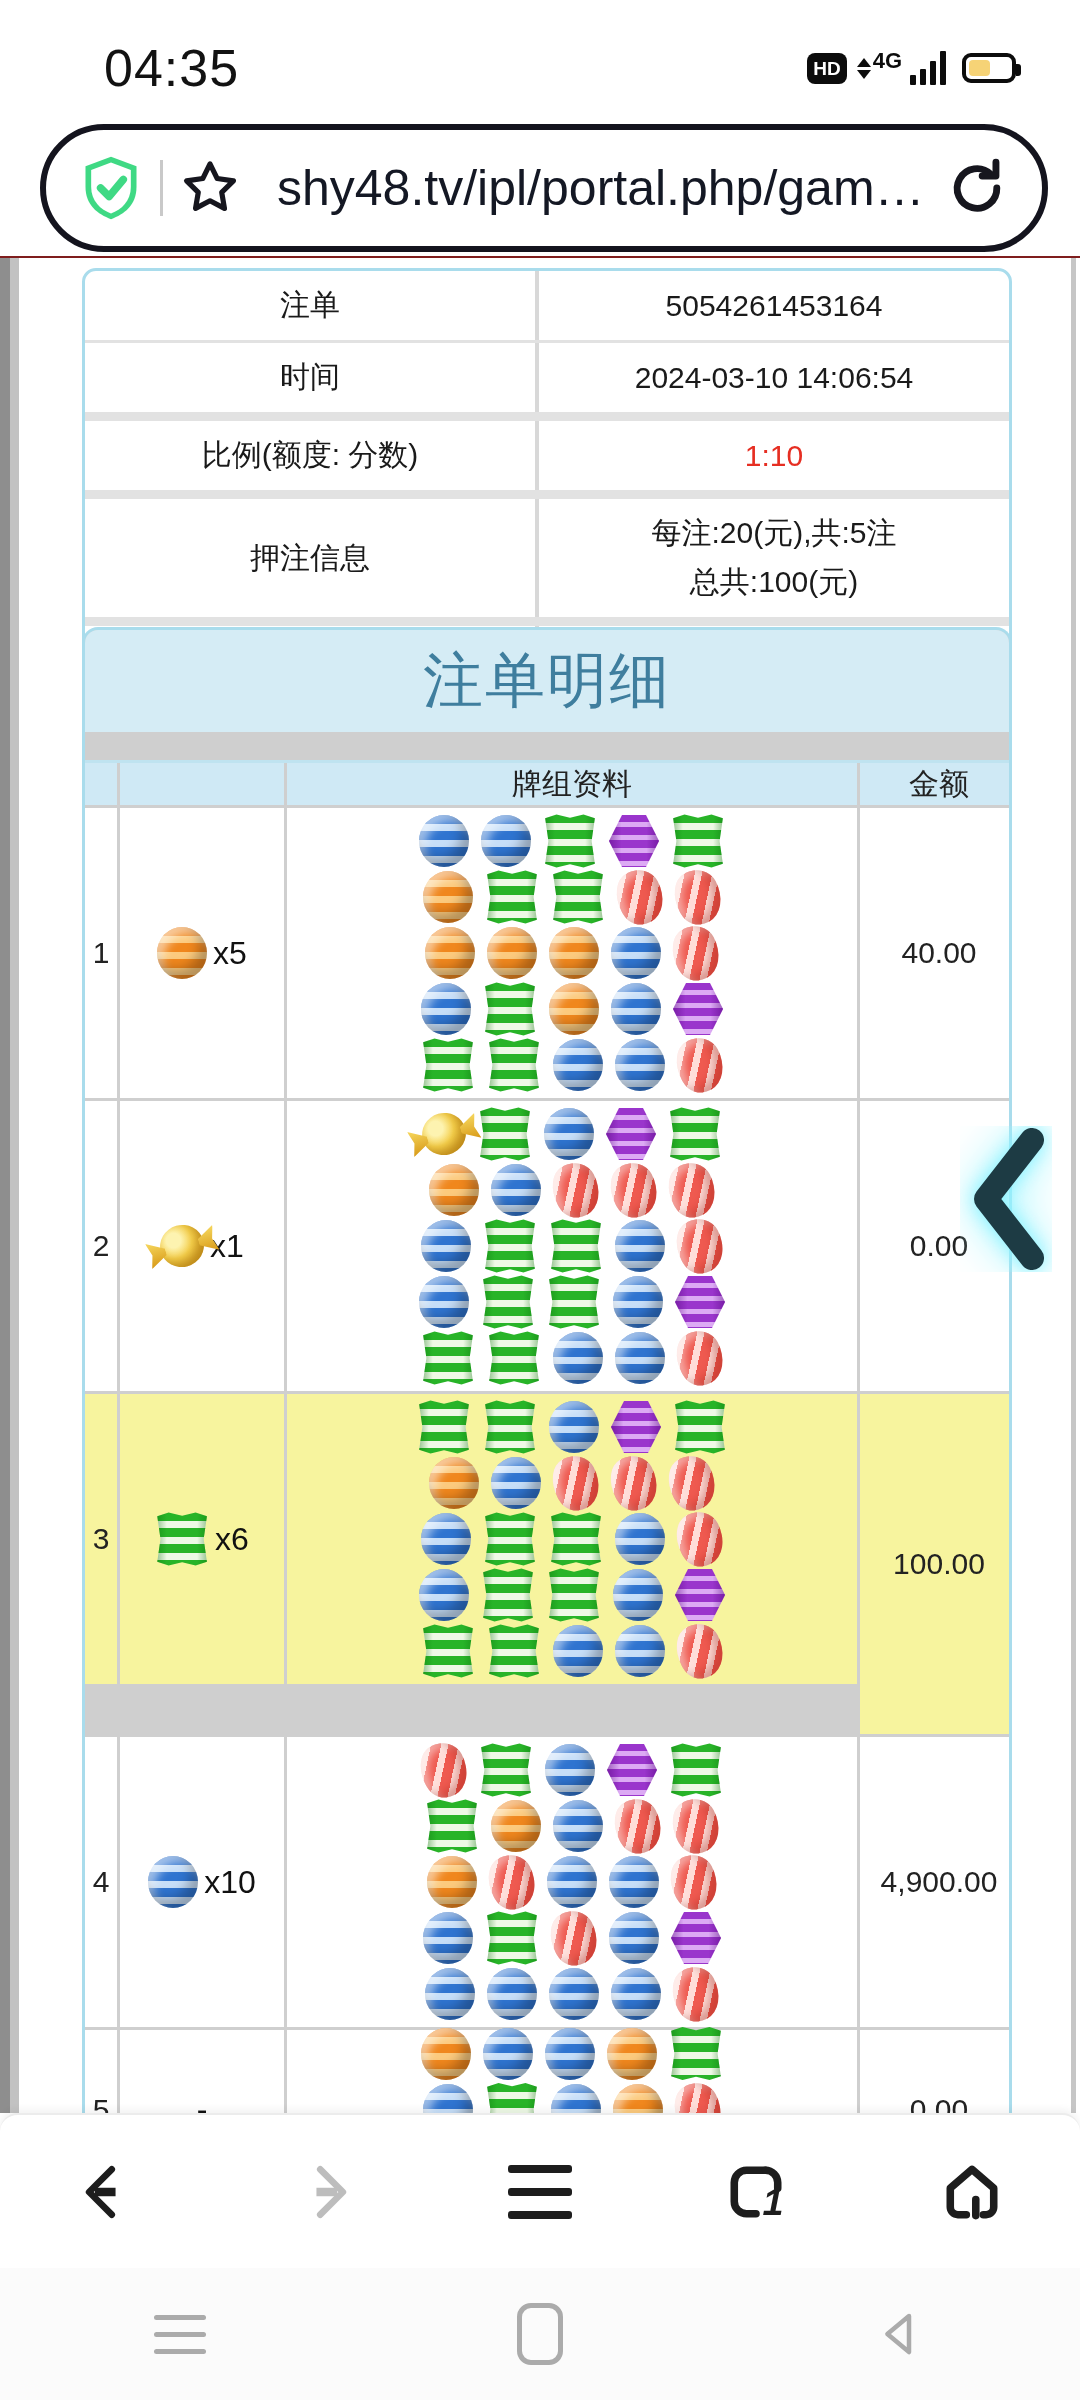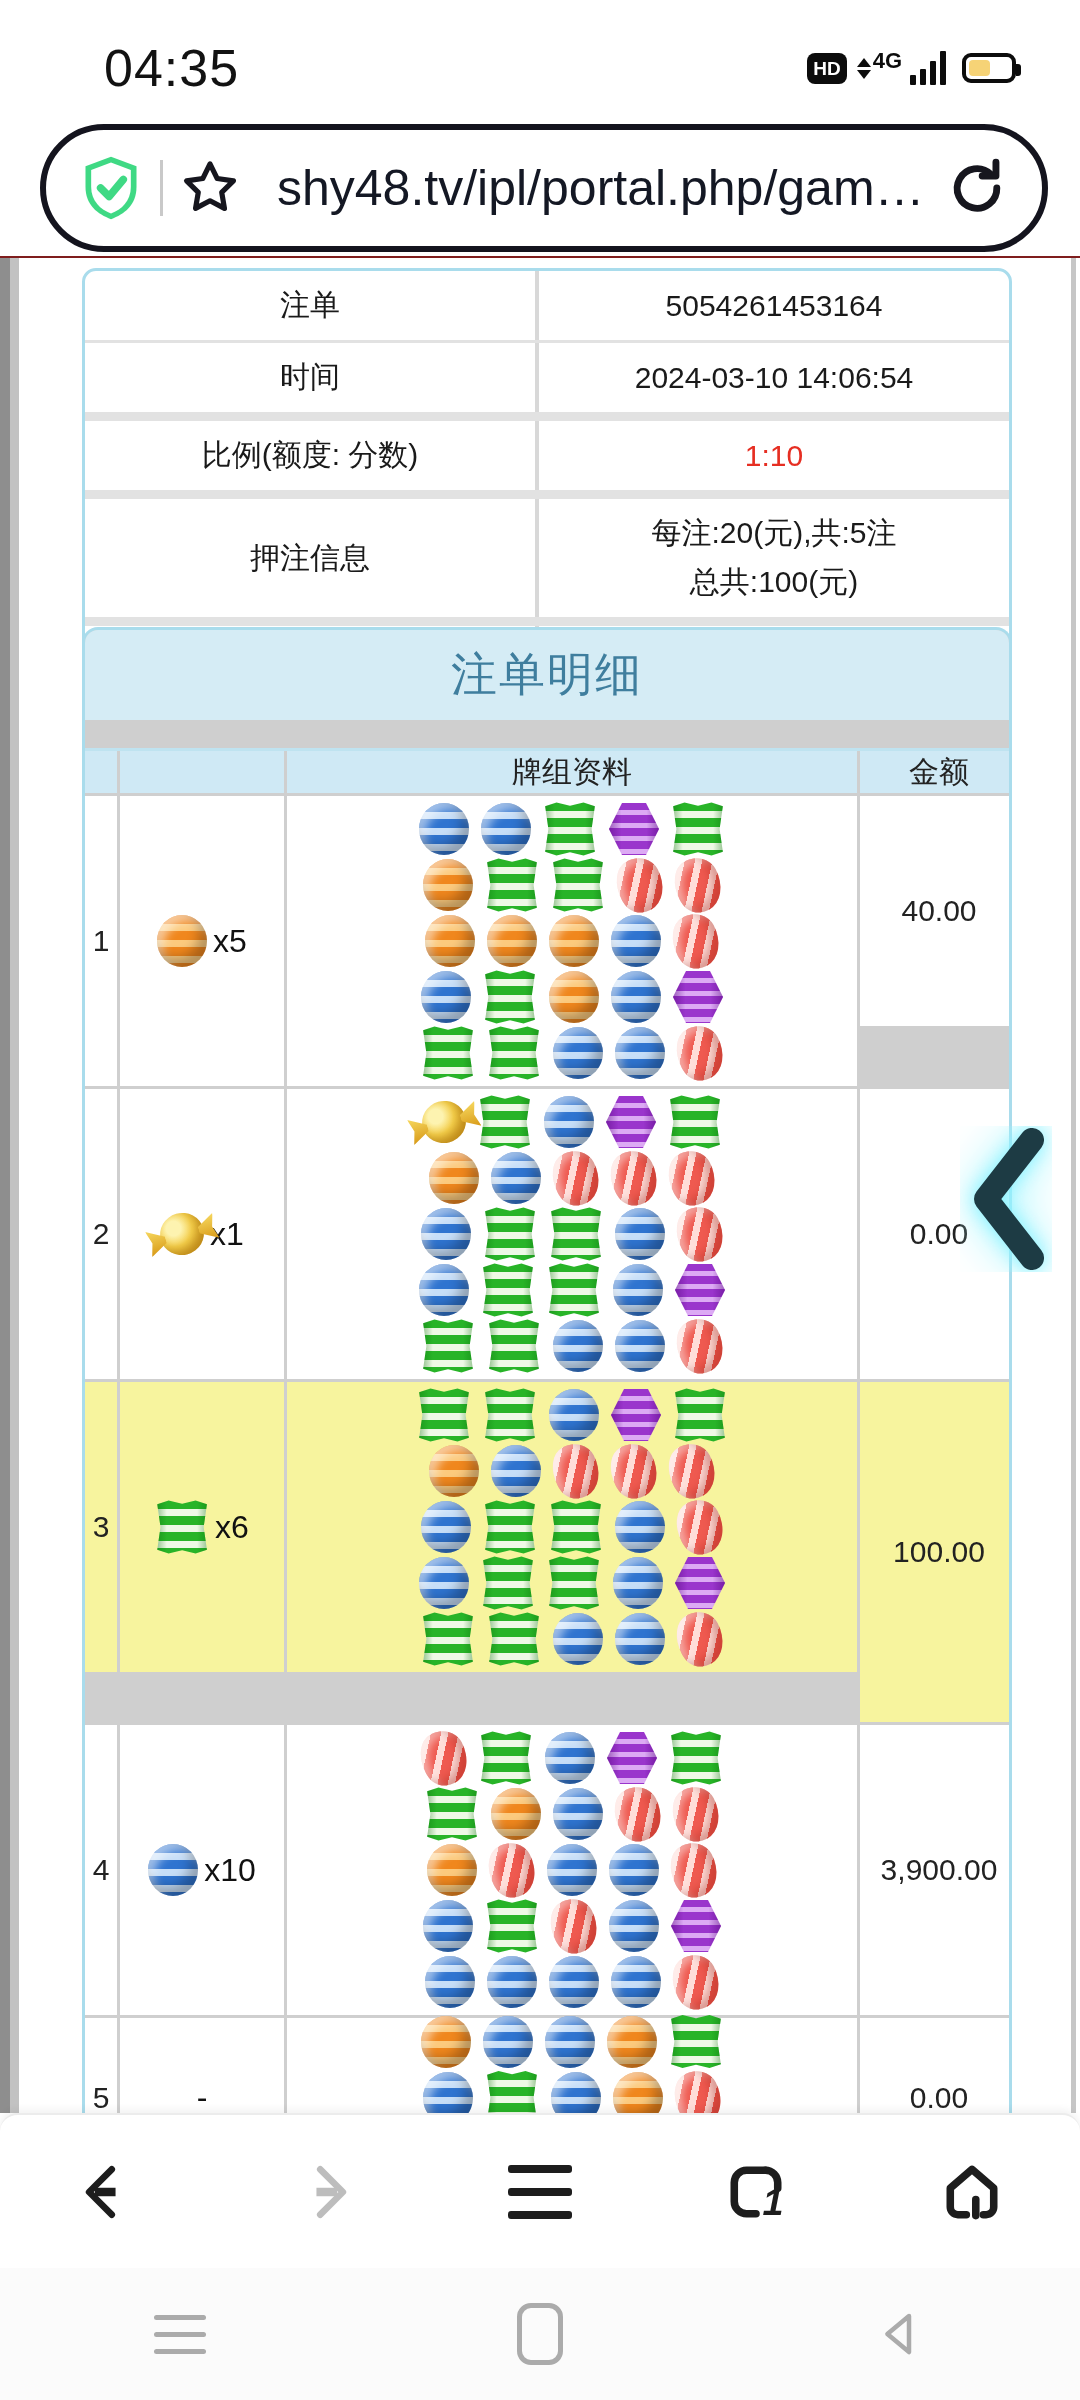--- a/index.html
+++ b/index.html
@@ -45,21 +45,21 @@
   .scan-box { width:104px; height:100px; background:#f6f6f6; border-radius:18px; margin:4px auto; position:relative; box-shadow:0 0 0 2px #efefef; }
   .scan-box .corner { position:absolute; width:26px; height:26px; border:0 solid #bcbcbc; }
   .scan-box .tl { left:14px; top:12px;  border-left-width:9px; border-top-width:9px; border-top-left-radius:6px; }
   .scan-box .tr { right:14px; top:12px; border-right-width:9px; border-top-width:9px; border-top-right-radius:6px; }
   .scan-box .bl { left:14px; bottom:12px; border-left-width:9px; border-bottom-width:9px; border-bottom-left-radius:6px; }
   .scan-box .br { right:14px; bottom:12px; border-right-width:9px; border-bottom-width:9px; border-bottom-right-radius:6px; }
   .scan-box .yen { position:absolute; left:0; right:0; top:50%; transform:translateY(-52%); font-size:52px; font-weight:bold; color:#b5b5b5; text-align:center; }
 
   
   .detail { position:absolute; left:82px; top:369px; width:930px; border:3px solid #a9dcec; border-bottom:none; border-radius:16px 16px 0 0; overflow:hidden; background:#cfcfcf; }
-  .d-title { background:#d5ecf5; height:90px; display:flex; align-items:center; justify-content:center; font-size:46px; color:#3f7e9e; letter-spacing:2px; }
+  .d-title { background:#d5ecf5; height:102px; display:flex; align-items:center; justify-content:center; font-size:60px; color:#3f7e9e; letter-spacing:2px; }
   .dgrid { display:grid; grid-template-columns:32px 164px 570px 158px; gap:3px; background:#cfcfcf; border-top:3px solid #bfe3f0;margin-top:28px; }
   .dcell { background:#fff; display:flex; align-items:center; justify-content:center; font-size:30px; color:#222; }
   .dcell.head { background:#cfe9f5; height:42px; font-size:30px; color:#222; }
   .dcell.hl { background:#f7f49e; }
   .dcell.gridcell { flex-direction:column; padding:6px 0; }
   .gline { display:flex; justify-content:center; align-items:center; height:56px; }
   .lab-wrap { display:flex; align-items:center; justify-content:center; gap:2px; }
   .count { font-size:32px; color:#111; }
 
   
@@ -232,21 +232,21 @@
               <span class="candy c-purple"></span>
             </div>
             <div class="gline">
               <span class="candy c-green"></span>
               <span class="candy c-green"></span>
               <span class="candy c-blue"></span>
               <span class="candy c-blue"></span>
               <span class="candy c-red"></span>
             </div>
           </div>
-          <div class="dcell" style="height: 230px;">40.00</div>
+          <div class="dcell" style="height: 290px;">40.00</div>
           <div class="dcell" style="height: 290px;">2</div>
           <div class="dcell" style="height: 290px;">
             <span class="lab-wrap">
               <span class="candy c-yellow lab-candy"></span>
               <span class="count">x1</span>
             </span>
           </div>
           <div class="dcell gridcell" style="height: 290px;">
             <div class="gline">
               <span class="candy c-yellow"></span>
@@ -367,21 +367,21 @@
               <span class="candy c-purple"></span>
             </div>
             <div class="gline">
               <span class="candy c-blue"></span>
               <span class="candy c-blue"></span>
               <span class="candy c-blue"></span>
               <span class="candy c-blue"></span>
               <span class="candy c-red"></span>
             </div>
           </div>
-          <div class="dcell" style="height: 290px;">3,900.00</div>
+          <div class="dcell" style="height: 290px;">4,900.00</div>
           <div class="dcell" style="height: 159px;">5</div>
           <div class="dcell" style="height: 159px;">
             <span class="lab-wrap">
               <span class="count">-</span>
             </span>
           </div>
           <div class="dcell gridcell" style="height: 159px;">
             <div class="gline">
               <span class="candy c-orange"></span>
               <span class="candy c-blue"></span>

